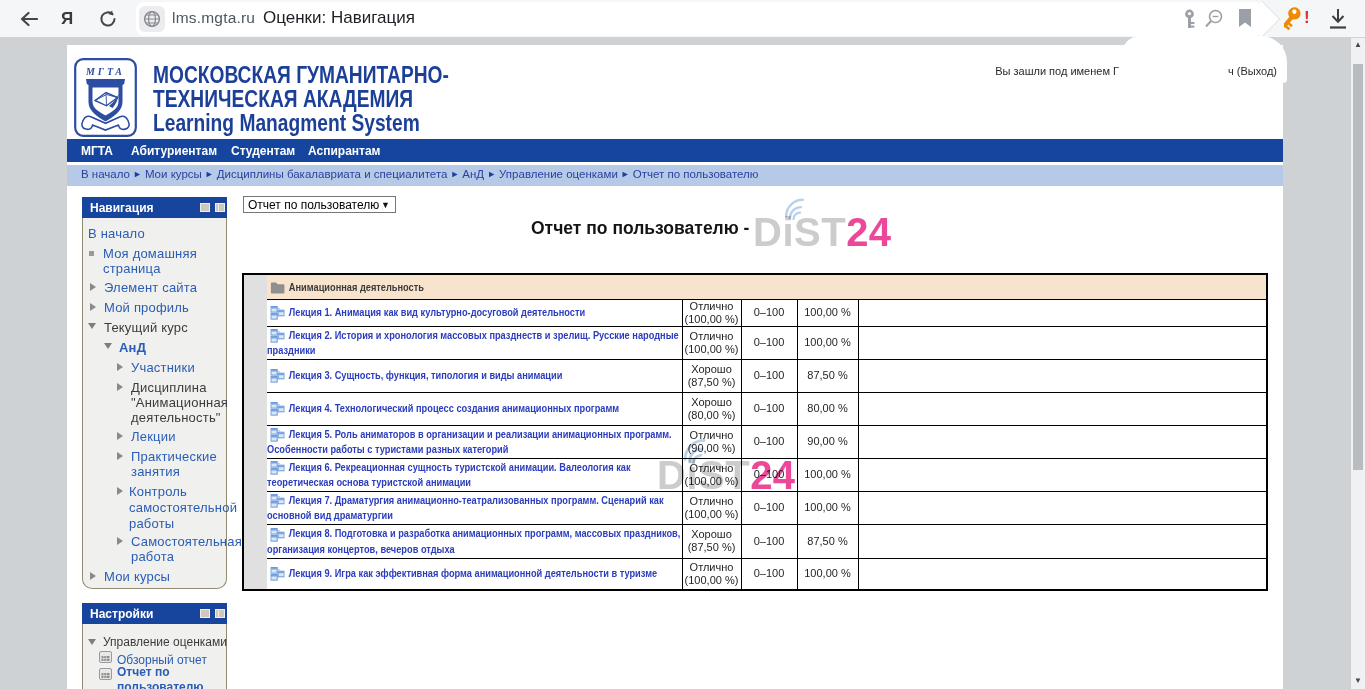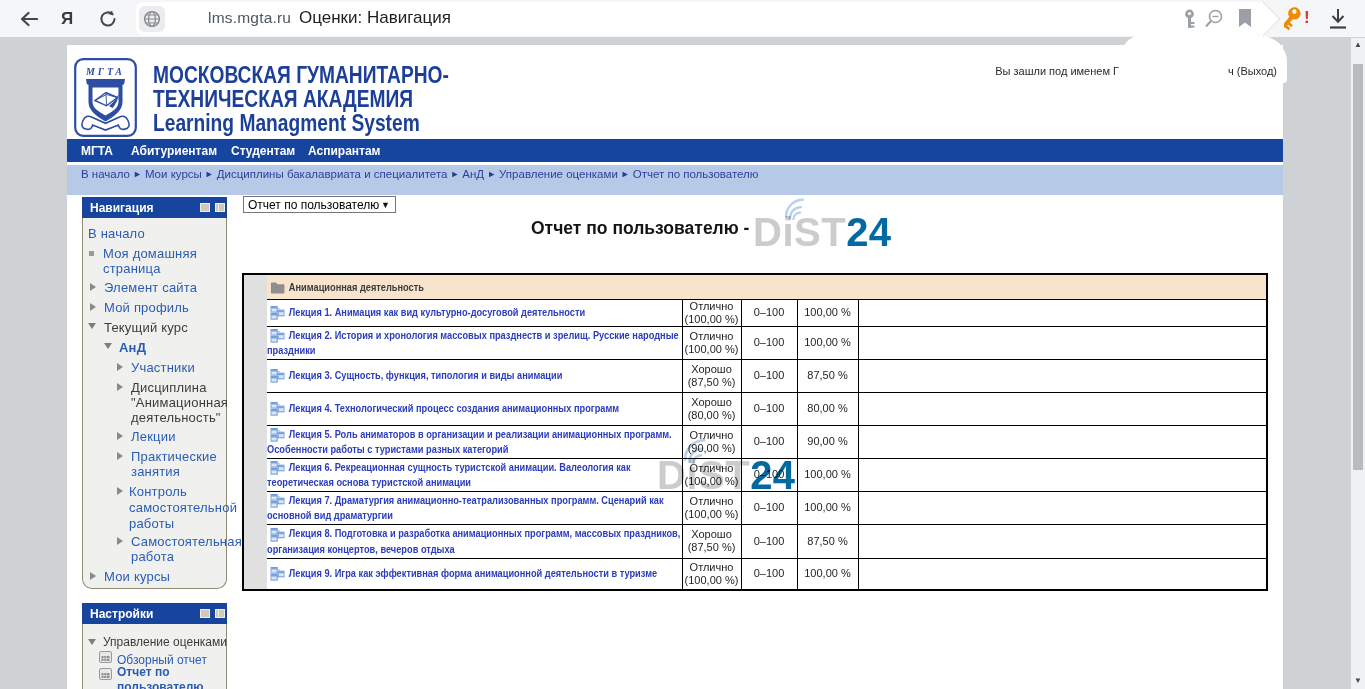--- a/index.html
+++ b/index.html
@@ -3,27 +3,27 @@
 <style>
   * { margin:0; padding:0; box-sizing:border-box; }
   html,body { width:1365px; height:689px; overflow:hidden; }
   body { font-family:"Liberation Sans", sans-serif; background:#ced2d5; position:relative; }
   .abs { position:absolute; }
 
   
   #bbar { position:absolute; left:0; top:0; width:1365px; height:38px; background:#f4f6f7; border-bottom:1px solid #cfd3d6; }
   #pill { position:absolute; left:136px; top:2px; width:1122px; height:34px; background:#ffffff; border-radius:8px 0 0 8px; }
   #pilltip { position:absolute; left:1249px; top:6px; width:26px; height:26px; background:#ffffff; transform:rotate(45deg); border-top:1px solid #e2e5e8; border-right:1px solid #e2e5e8; }
-  .btxt { position:absolute; top:8px; font-size:15px; color:#313131; white-space:nowrap;margin-left:36px; }
+  .btxt { position:absolute; top:8px; font-size:15px; color:#313131; white-space:nowrap; }
 
   
   #page { position:absolute; left:67px; top:45px; width:1216px; height:644px; background:#ffffff; }
   #navbar { position:absolute; left:0; top:94px; width:1216px; height:23px; background:#15459e; color:#fff; font-size:12px; font-weight:bold; }
   #navbar span { position:absolute; top:5px; }
-  #crumbs { position:absolute; left:0; top:120px; width:1216px; height:30px; background:#b6cae8; font-size:11.5px; color:#1c3f98; }
+  #crumbs { position:absolute; left:0; top:120px; width:1216px; height:21px; background:#b6cae8; font-size:11.5px; color:#1c3f98; }
   #crumbs a { color:#2b3f9e; text-decoration:none; }
   #crumbs .sep { font-size:9px; position:relative; top:-1px; padding:0 3px; }
 
   .hline { position:absolute; left:86px; color:#1c3f98; font-weight:bold; white-space:nowrap; transform:scaleX(0.80); transform-origin:left; }
 
   
   .blkhead { position:absolute; left:15px; width:145px; height:21px; background:#17459e; color:#fff; font-weight:bold; font-size:12px; }
   .blkhead .t { position:absolute; left:8px; top:4px; }
   .hicon1 { position:absolute; top:6px; width:10px; height:9px; background:#cfc9bb; border:1px solid #efeee9; }
   .hicon2a { position:absolute; top:6px; width:3px; height:9px; background:#cfc9bb; border:1px solid #efeee9; border-right:none; }
@@ -38,21 +38,21 @@
   .tri.d { border-top:6px solid #7d7d7d; border-left:4px solid transparent; border-right:4px solid transparent; }
   .sqb { position:absolute; width:5px; height:5px; background:#9a9a9a; }
 
   
   #selbox { position:absolute; left:176px; top:151px; width:153px; height:17px; background:#fff; border:1px solid #767676; font-size:12px; color:#000; }
   #selbox .st { position:absolute; left:4px; top:1px; }
   #selbox .sa { position:absolute; right:5px; top:3px; font-size:9px; color:#111; }
   #h2t { position:absolute; left:464px; top:173px; font-size:17.5px; font-weight:bold; color:#141414; white-space:nowrap; }
 
   .wm { position:absolute; font-weight:bold; white-space:nowrap; mix-blend-mode:multiply; z-index:9; font-family:"Liberation Sans",sans-serif; }
-  .wm .g { color:#cccccc; } .wm .o { color:#0369a1; }
+  .wm .g { color:#cccccc; } .wm .o { color:#ec4899; }
 
   
   #gtbl { position:absolute; left:175px; top:228px; width:1025px; }
   table { border-collapse:collapse; table-layout:fixed; width:1025px; font-family:"Liberation Sans",sans-serif; }
   #thead { border-collapse:separate; border-spacing:0; }
   #thead td { background:#f2f2f2; border-top:1px solid #cfcfcf; height:17px; font-size:10px; font-weight:bold; color:#3a3a3a; text-align:center; padding:0; }
   #thead td + td { border-left:2px solid #ffffff; }
   #tbody { border:2px solid #000; }
   #tbody td { border:1px solid #000; font-size:11px; padding:0; vertical-align:middle; }
   td.ind { background:#e0e0e0!important; border-top:none!important; border-bottom:none!important; border-left:none!important; border-right:none!important; }

